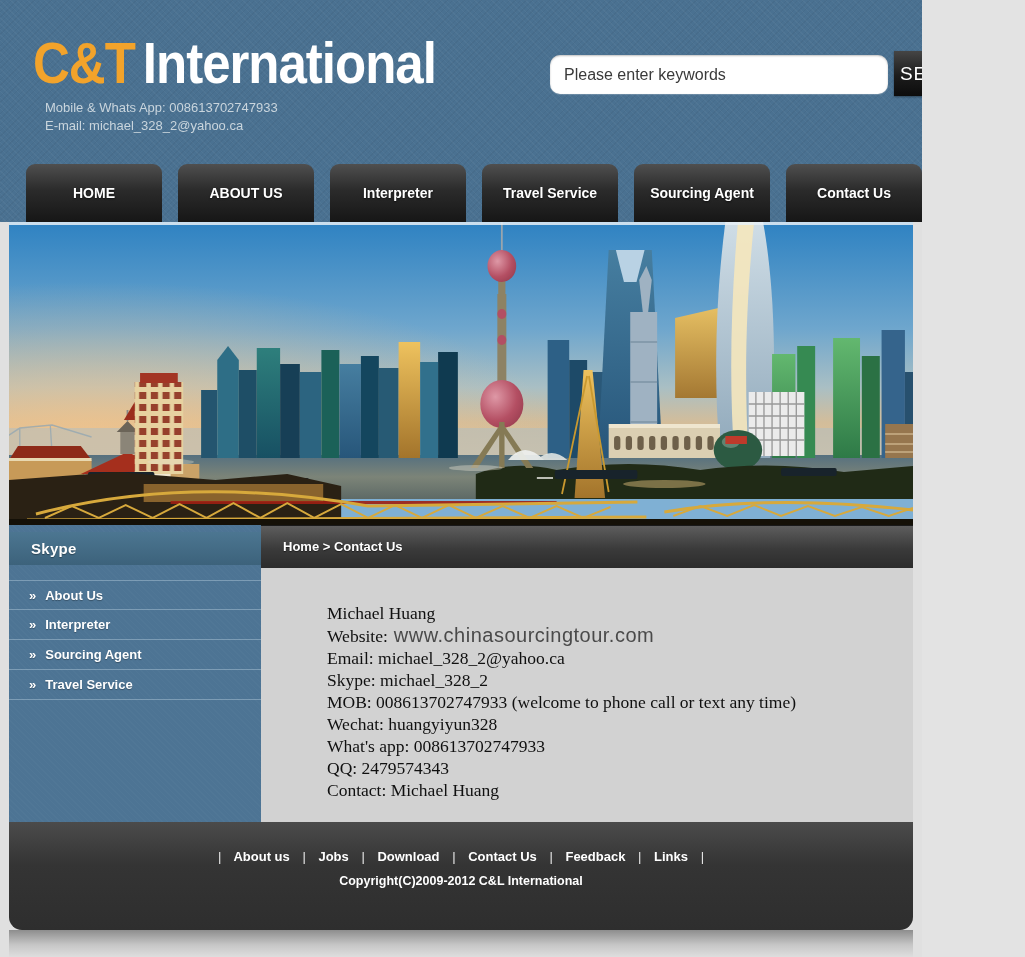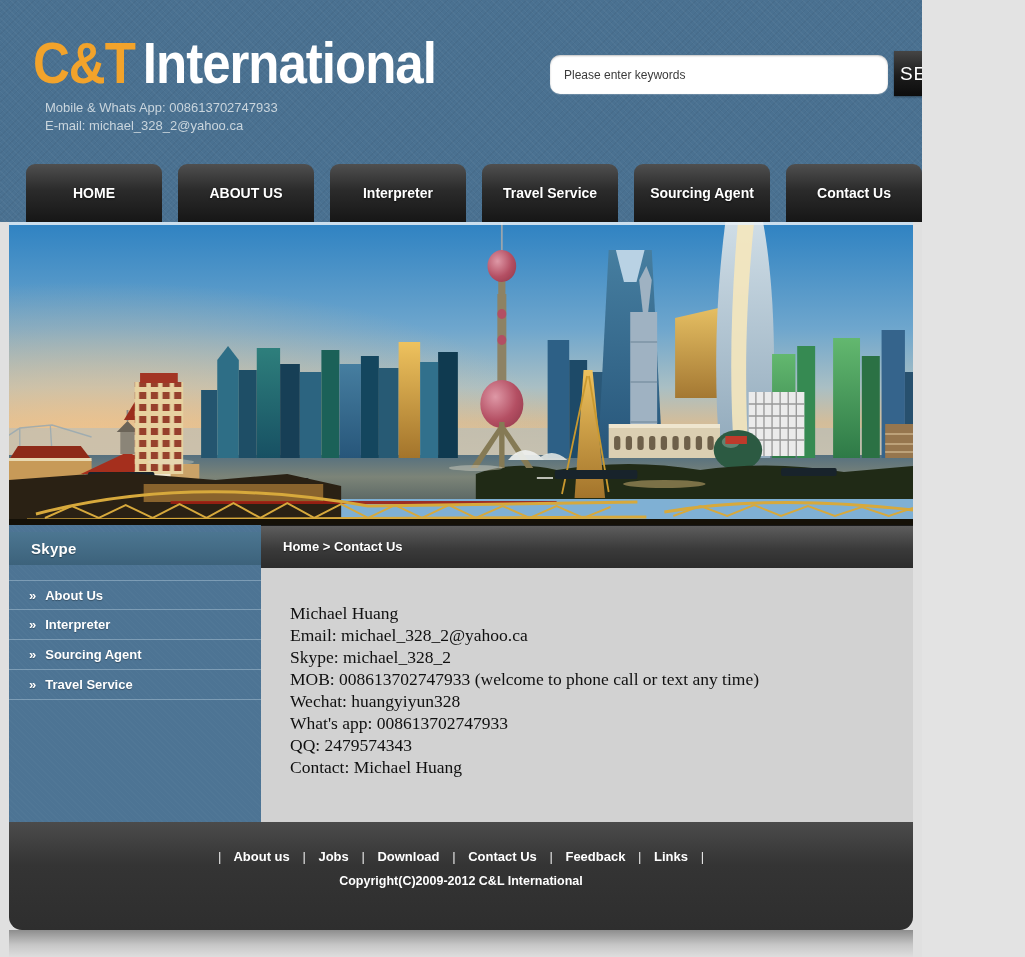--- a/index.html
+++ b/index.html
@@ -14,21 +14,21 @@
       repeating-linear-gradient(45deg, rgba(255,255,255,.035) 0 1px, transparent 1px 4px),
       repeating-linear-gradient(-45deg, rgba(0,0,0,.045) 0 1px, transparent 1px 4px);
   }
   .logo { position:absolute; left:33px; top:30px; font-size:51px; font-weight:700;
           letter-spacing:-1px; transform:scaleY(1.12); transform-origin:left top; white-space:nowrap; }
   .logo .lp { color:#f2a32b; }
   .logo .ls { color:#ffffff; margin-left:8px; }
   .header-sub { position:absolute; left:45px; top:99px; font-size:13px; color:#c9d5dd; line-height:18px; }
   .search-wrap { position:absolute; left:550px; top:51px; height:46px; }
   .search-input { position:absolute; left:0; top:4px; width:338px; height:39px; border:none; border-radius:10px;
-    background:#ffffff; padding:0 14px; font-size:12px; color:#333; font-family:"Liberation Sans",sans-serif;
+    background:#ffffff; padding:0 14px; font-size:16px; color:#333; font-family:"Liberation Sans",sans-serif;
     box-shadow:0 1px 2px rgba(0,0,0,.25) inset, 0 1px 1px rgba(255,255,255,.2); outline:none; }
   .search-input::placeholder { color:#3a3a3a; opacity:1; }
   .search-btn { position:absolute; left:344px; top:0; width:97px; height:45px; border:none; border-radius:0;
     background:linear-gradient(#454545, #1c1c1c 55%, #0c0c0c); color:#fff; font-size:19px; font-weight:400;
     letter-spacing:1px; cursor:pointer; font-family:"Liberation Sans",sans-serif; box-shadow:0 1px 2px rgba(0,0,0,.4); }
 
   
   .nav { position:absolute; left:26px; bottom:0; display:flex; gap:16px; }
   .tab { width:136px; height:58px; border-radius:9px 9px 0 0; cursor:pointer;
     background:linear-gradient(#4f4f4f, #2b2b2b 45%, #161616);
@@ -52,21 +52,21 @@
   .menu-item:first-child { border-top:1px solid rgba(182,207,221,.45); }
   .menu-item .arrow { margin-right:9px; font-size:13px; }
 
   .content { flex:1; background:#d2d2d2; }
   .breadcrumb { height:43px; line-height:42px; padding-left:22px;
     background:linear-gradient(#5d5d5d, #3a3a3a 55%, #2c2c2c);
     border-top:1px solid #191919; color:#fff; font-size:13px; font-weight:700;
     text-shadow:0 1px 1px rgba(0,0,0,.5); }
   .contact-block { padding:34px 20px 0 29px; font-family:"Liberation Serif", serif; font-size:17.5px;
     color:#101010; }
-  .contact-block .line { line-height:22px; }
+  .contact-block .line { line-height:22px;margin-left:37px; }
   .website-line .url { font-family:"Liberation Sans", sans-serif; font-size:20px; color:#4a4a4a;
     letter-spacing:.5px; margin-left:6px; cursor:pointer; }
 
   
   .footer { margin:0 9px; height:108px; border-radius:0 0 13px 13px; text-align:center; color:#fff;
     background:linear-gradient(#4b4b4b, #343434 40%, #2e2e2e); }
   .footer-links { padding-top:27px; font-size:13px; font-weight:700; }
   .footer-links .pipe { color:#e8e8e8; margin:0 9px; font-weight:400; }
   .footer-links .flink { cursor:pointer; }
   .copyright { margin-top:10px; font-size:12.5px; font-weight:700; }
@@ -319,20 +319,23 @@
         </div>
       </div>
     </div>
 
     <div class="content">
       <div class="breadcrumb">
         <span>Home &gt; Contact Us</span>
       </div>
       <div class="contact-block">
         <div class="line">Michael Huang</div>
+        <div class="line website-line">
+          <span>Website:</span><span class="url">www.chinasourcingtour.com</span>
+        </div>
         <div class="line">Email: michael_328_2@yahoo.ca</div>
         <div class="line">Skype: michael_328_2</div>
         <div class="line">MOB: 008613702747933 (welcome to phone call or text any time)</div>
         <div class="line">Wechat: huangyiyun328</div>
         <div class="line">What's app: 008613702747933</div>
         <div class="line">QQ: 2479574343</div>
         <div class="line">Contact: Michael Huang</div>
       </div>
     </div>
   </div>

